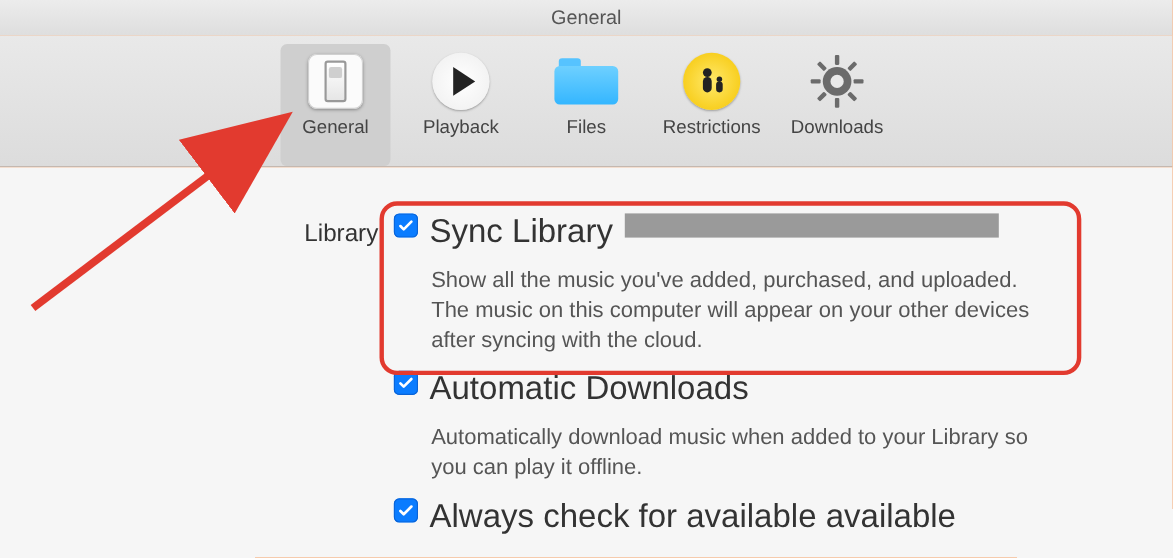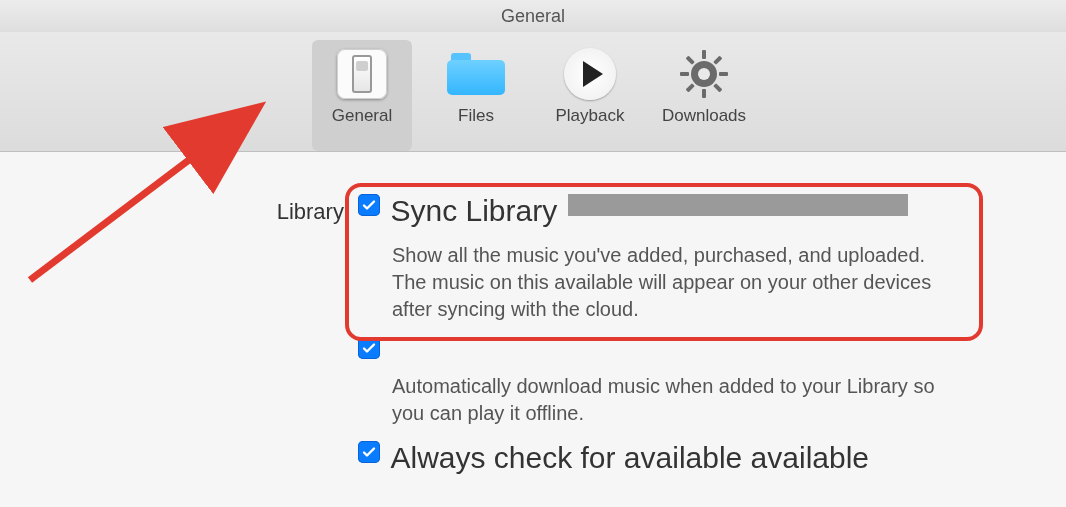--- a/index.html
+++ b/index.html
@@ -47,34 +47,47 @@
       <div class="iconwrap">
         <div class="switch-tile">
             <div class="switch-inner"></div>
           </div>
       </div>
       <div class="label">General</div>
     </div>
 
     <div class="tab">
       <div class="iconwrap">
+        <div class="circle">
+            <div class="play-tri"></div>
+          </div>
+      </div>
+      <div class="label">Playback</div>
+    </div>
+
+    <div class="tab">
+      <div class="iconwrap">
         <div class="folder"></div>
       </div>
       <div class="label">Files</div>
     </div>
 
     <div class="tab">
       <div class="iconwrap">
-        <div class="circle">
-            <div class="play-tri"></div>
-          </div>
+        <div class="restrict">
+          <svg width="32" height="32" viewBox="0 0 32 32">
+            <circle cx="12" cy="8" r="4" fill="#222"></circle>
+            <rect x="8" y="12" width="8" height="14" rx="4" fill="#222"></rect>
+            <circle cx="23" cy="14" r="2.5" fill="#222"></circle>
+            <rect x="20" y="16" width="6" height="10" rx="3" fill="#222"></rect>
+          </svg>
+        </div>
       </div>
-      <div class="label">Playback</div>
+      <div class="label">Restrictions</div>
     </div>
-
 
     <div class="tab">
       <div class="iconwrap">
         <div class="gear">
           <svg width="52" height="52" viewBox="0 0 52 52">
             <g fill="#6b6b6b">
               <circle cx="26" cy="26" r="13"></circle>
               <g>
                 <rect x="24" y="2" width="4" height="9" rx="1"></rect>
                 <rect x="24" y="41" width="4" height="9" rx="1"></rect>
@@ -103,29 +116,30 @@
       <div class="options">
 
         <div class="opt" id="opt-sync">
           <span class="chk">
             <svg width="16" height="16" viewBox="0 0 16 16">
                 <path d="M3 8.5l3 3 7-7" stroke="#fff" stroke-width="2.4" fill="none" stroke-linecap="round" stroke-linejoin="round"></path>
               </svg>
           </span>
           <span class="opt-title">Sync Library</span>
           <span class="redacted"></span>
-          <div class="opt-desc">Show all the music you've added, purchased, and uploaded. The music on this available will appear on your other devices after syncing with the cloud.</div>
+          <div class="opt-desc">Show all the music you've added, purchased, and uploaded. The music on this computer will appear on your other devices after syncing with the cloud.</div>
         </div>
 
         <div class="opt">
           <span class="chk">
             <svg width="16" height="16" viewBox="0 0 16 16">
                 <path d="M3 8.5l3 3 7-7" stroke="#fff" stroke-width="2.4" fill="none" stroke-linecap="round" stroke-linejoin="round"></path>
               </svg>
           </span>
+          <span class="opt-title">Automatic Downloads</span>
           <div class="opt-desc">Automatically download music when added to your Library so you can play it offline.</div>
         </div>
 
         <div class="opt">
           <span class="chk">
             <svg width="16" height="16" viewBox="0 0 16 16">
                 <path d="M3 8.5l3 3 7-7" stroke="#fff" stroke-width="2.4" fill="none" stroke-linecap="round" stroke-linejoin="round"></path>
               </svg>
           </span>
           <span class="opt-title">Always check for available available</span>

